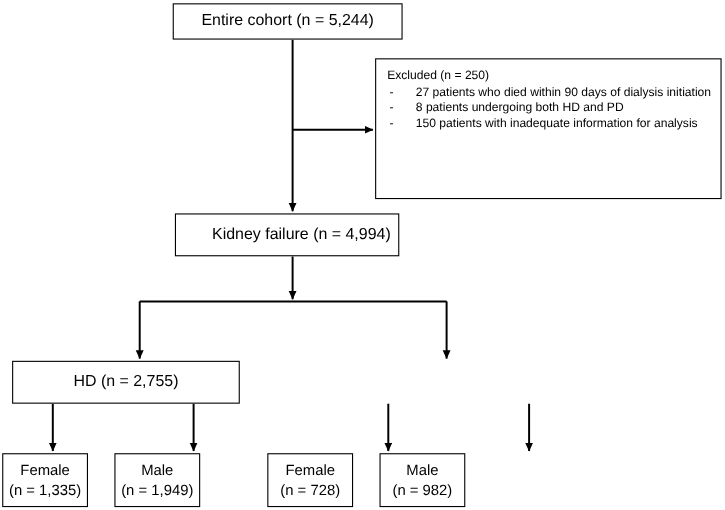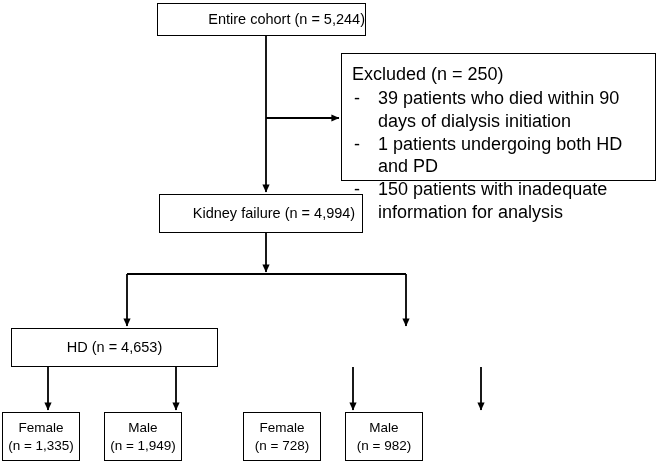--- a/index.html
+++ b/index.html
@@ -42,34 +42,34 @@
     white-space: pre-line;
   }
   .node.leaf {
     font-size: 13.5px;
     line-height: 1.30;
     align-items: center;
   }
   
   #node-entire-cohort {
     left: 157px;  top: 3px;
-    width: 209px; height: 33px; justify-content: flex-end;
+    width: 209px; height: 33px;
   }
   #node-kidney-failure {
     left: 159px;  top: 194px;
     width: 204px; height: 39px; padding-left: 26px;
   }
   
   #node-excluded {
     left: 341px;  top: 53px;
     width: 315px; height: 128px;
     display: block;
     text-align: left;
     padding: 9px 8px 6px 10px;
-    font-size: 18px;
+    font-size: 11px;
     line-height: 1.27;
     white-space: normal;
   }
   #node-excluded .excl-title {
     display: block;
     margin-bottom: 1px;
   }
   #node-excluded .excl-list {
     list-style: none;
     margin: 0;
@@ -145,39 +145,39 @@
 
   <div class="node" id="node-entire-cohort">
     <span>Entire cohort (n = 5,244)</span>
   </div>
 
   <div class="node" id="node-excluded">
     <span class="excl-title">Excluded  (n = 250)</span>
     <ul class="excl-list">
       <li>
         <span class="dash">-</span>
-        <span>39 patients who died within 90 days of dialysis initiation</span>
+        <span>27 patients who died within 90 days of dialysis initiation</span>
       </li>
       <li>
         <span class="dash">-</span>
-        <span>1 patients undergoing both HD and PD</span>
+        <span>8 patients undergoing both HD and PD</span>
       </li>
       <li>
         <span class="dash">-</span>
         <span>150 patients with inadequate information for analysis</span>
       </li>
     </ul>
   </div>
 
   <div class="node" id="node-kidney-failure">
     <span>Kidney failure (n = 4,994)</span>
   </div>
 
   <div class="node" id="node-hd">
-    <span>HD (n = 4,653)</span>
+    <span>HD (n = 2,755)</span>
   </div>
 
 
   <div class="node leaf" id="node-hd-female">
     <span>Female
 (n = 1,335)</span>
   </div>
 
   <div class="node leaf" id="node-hd-male">
     <span>Male

